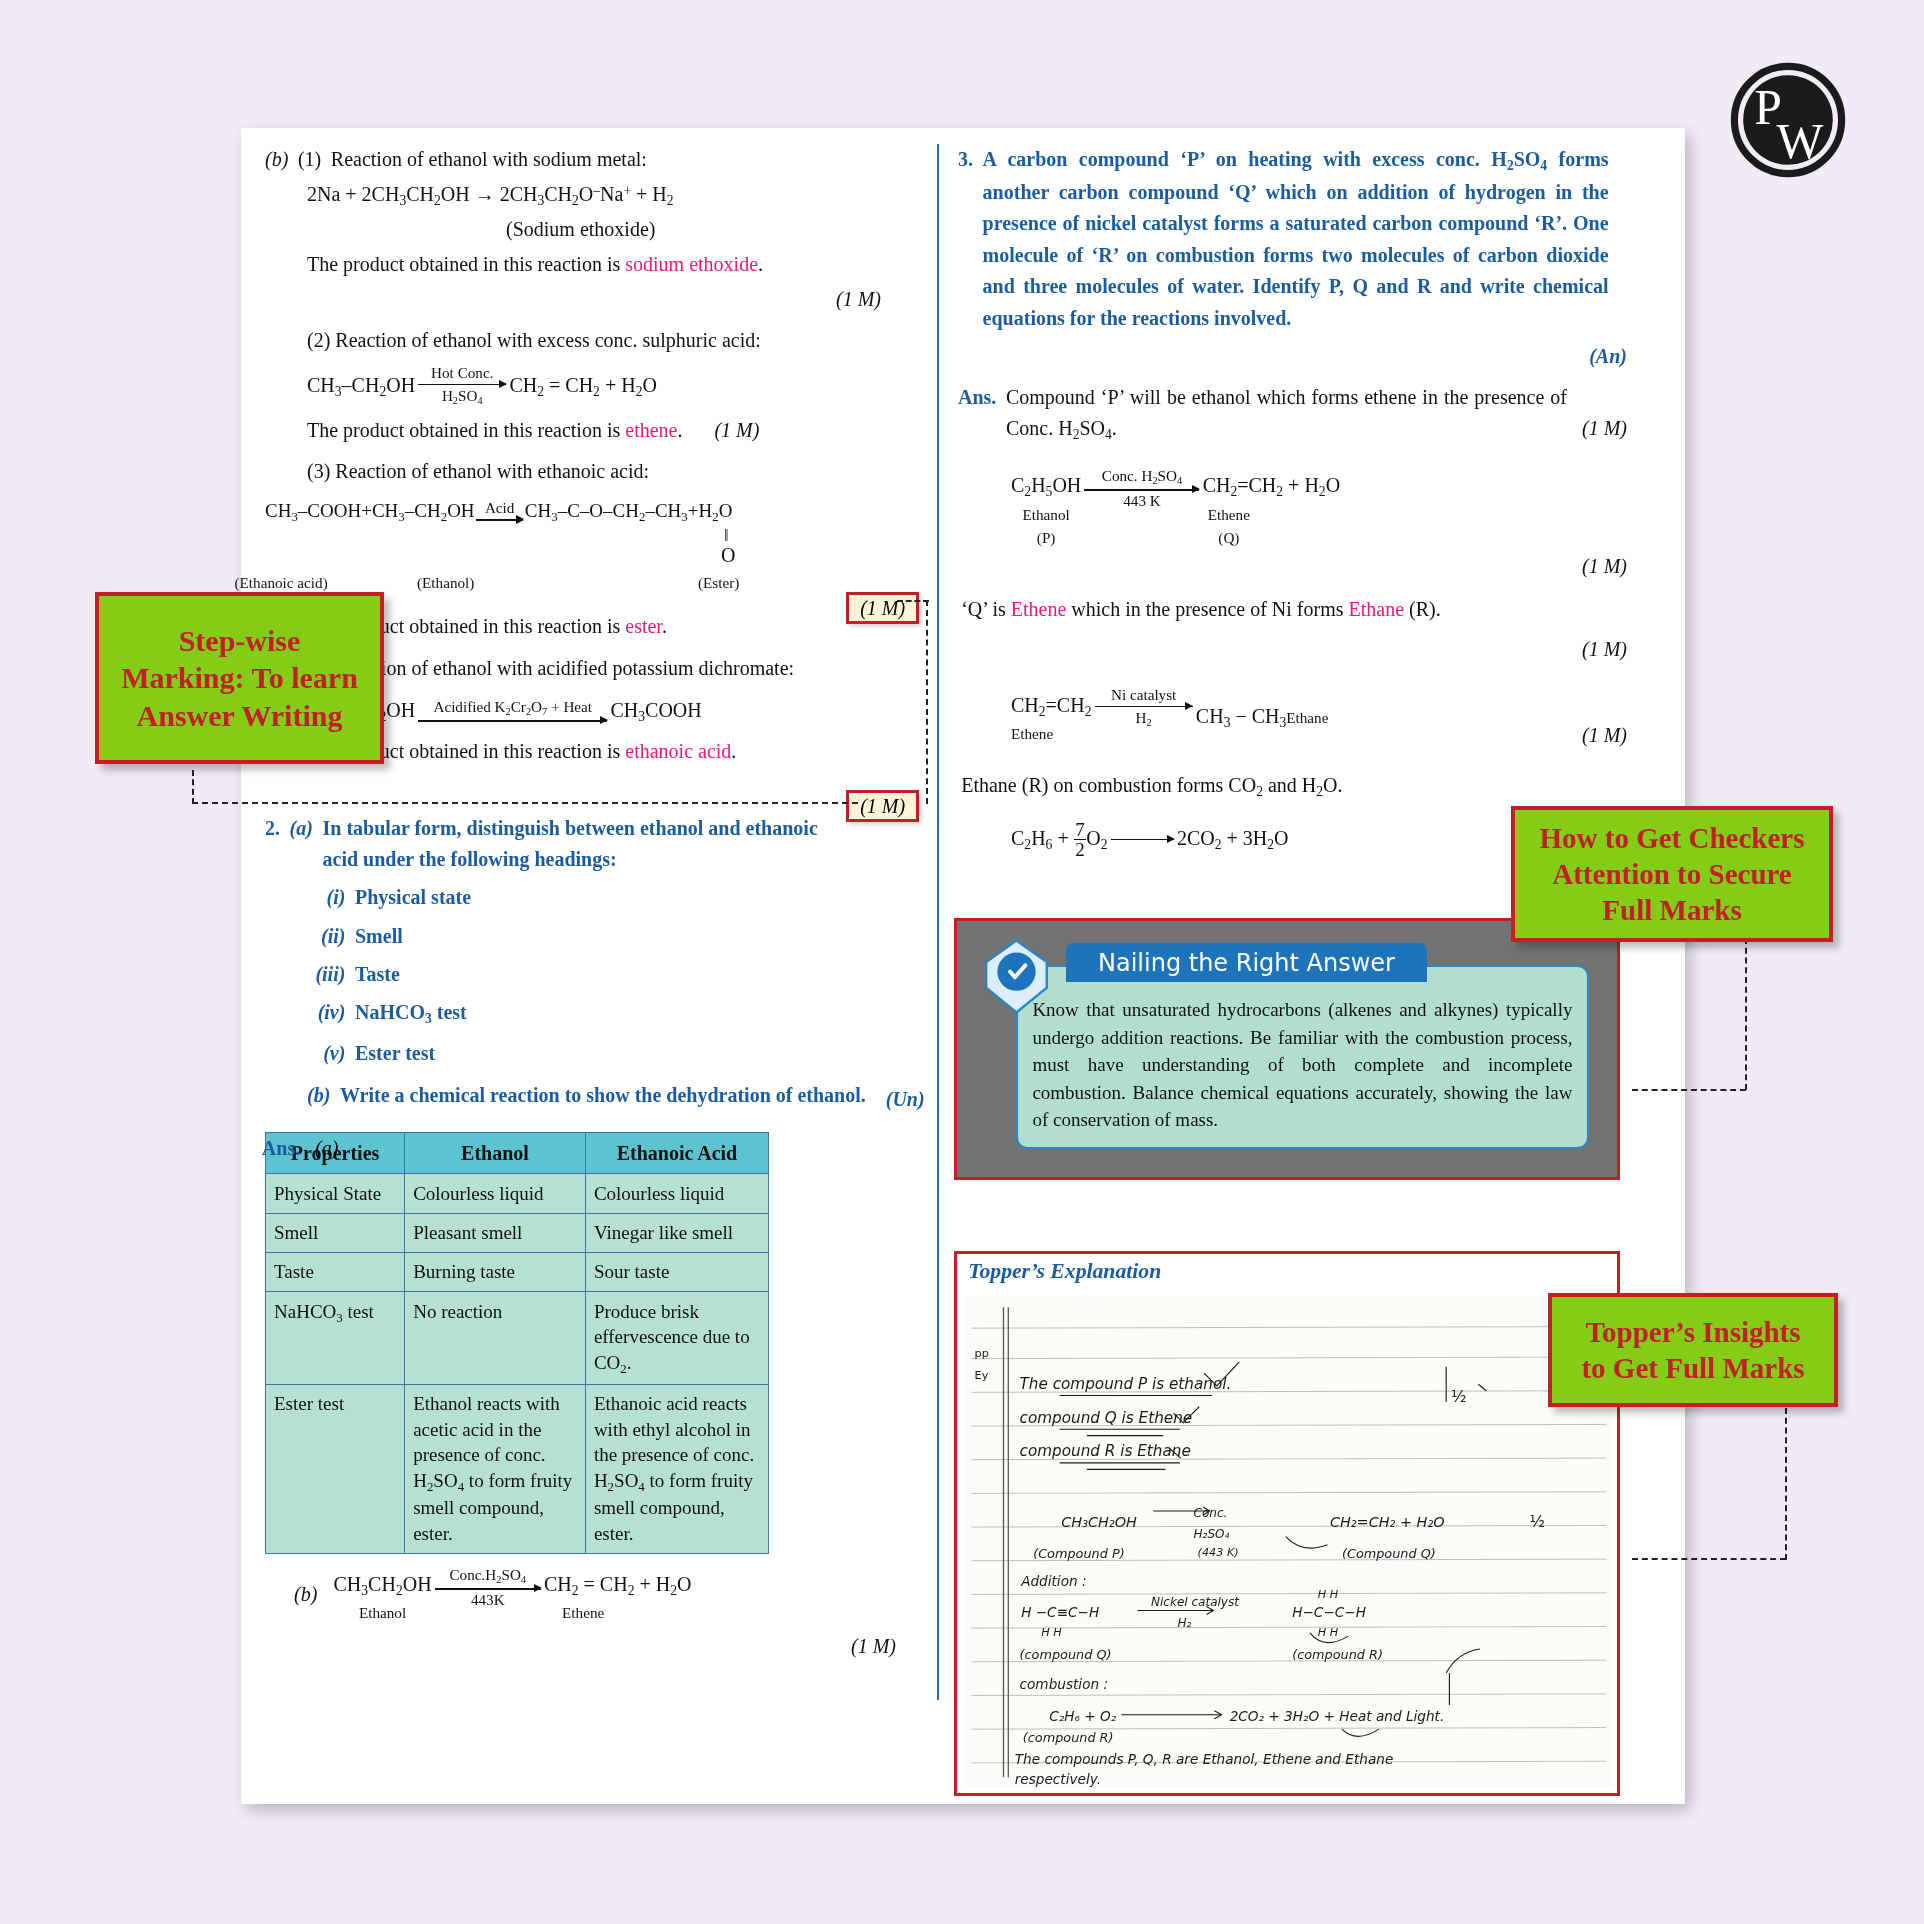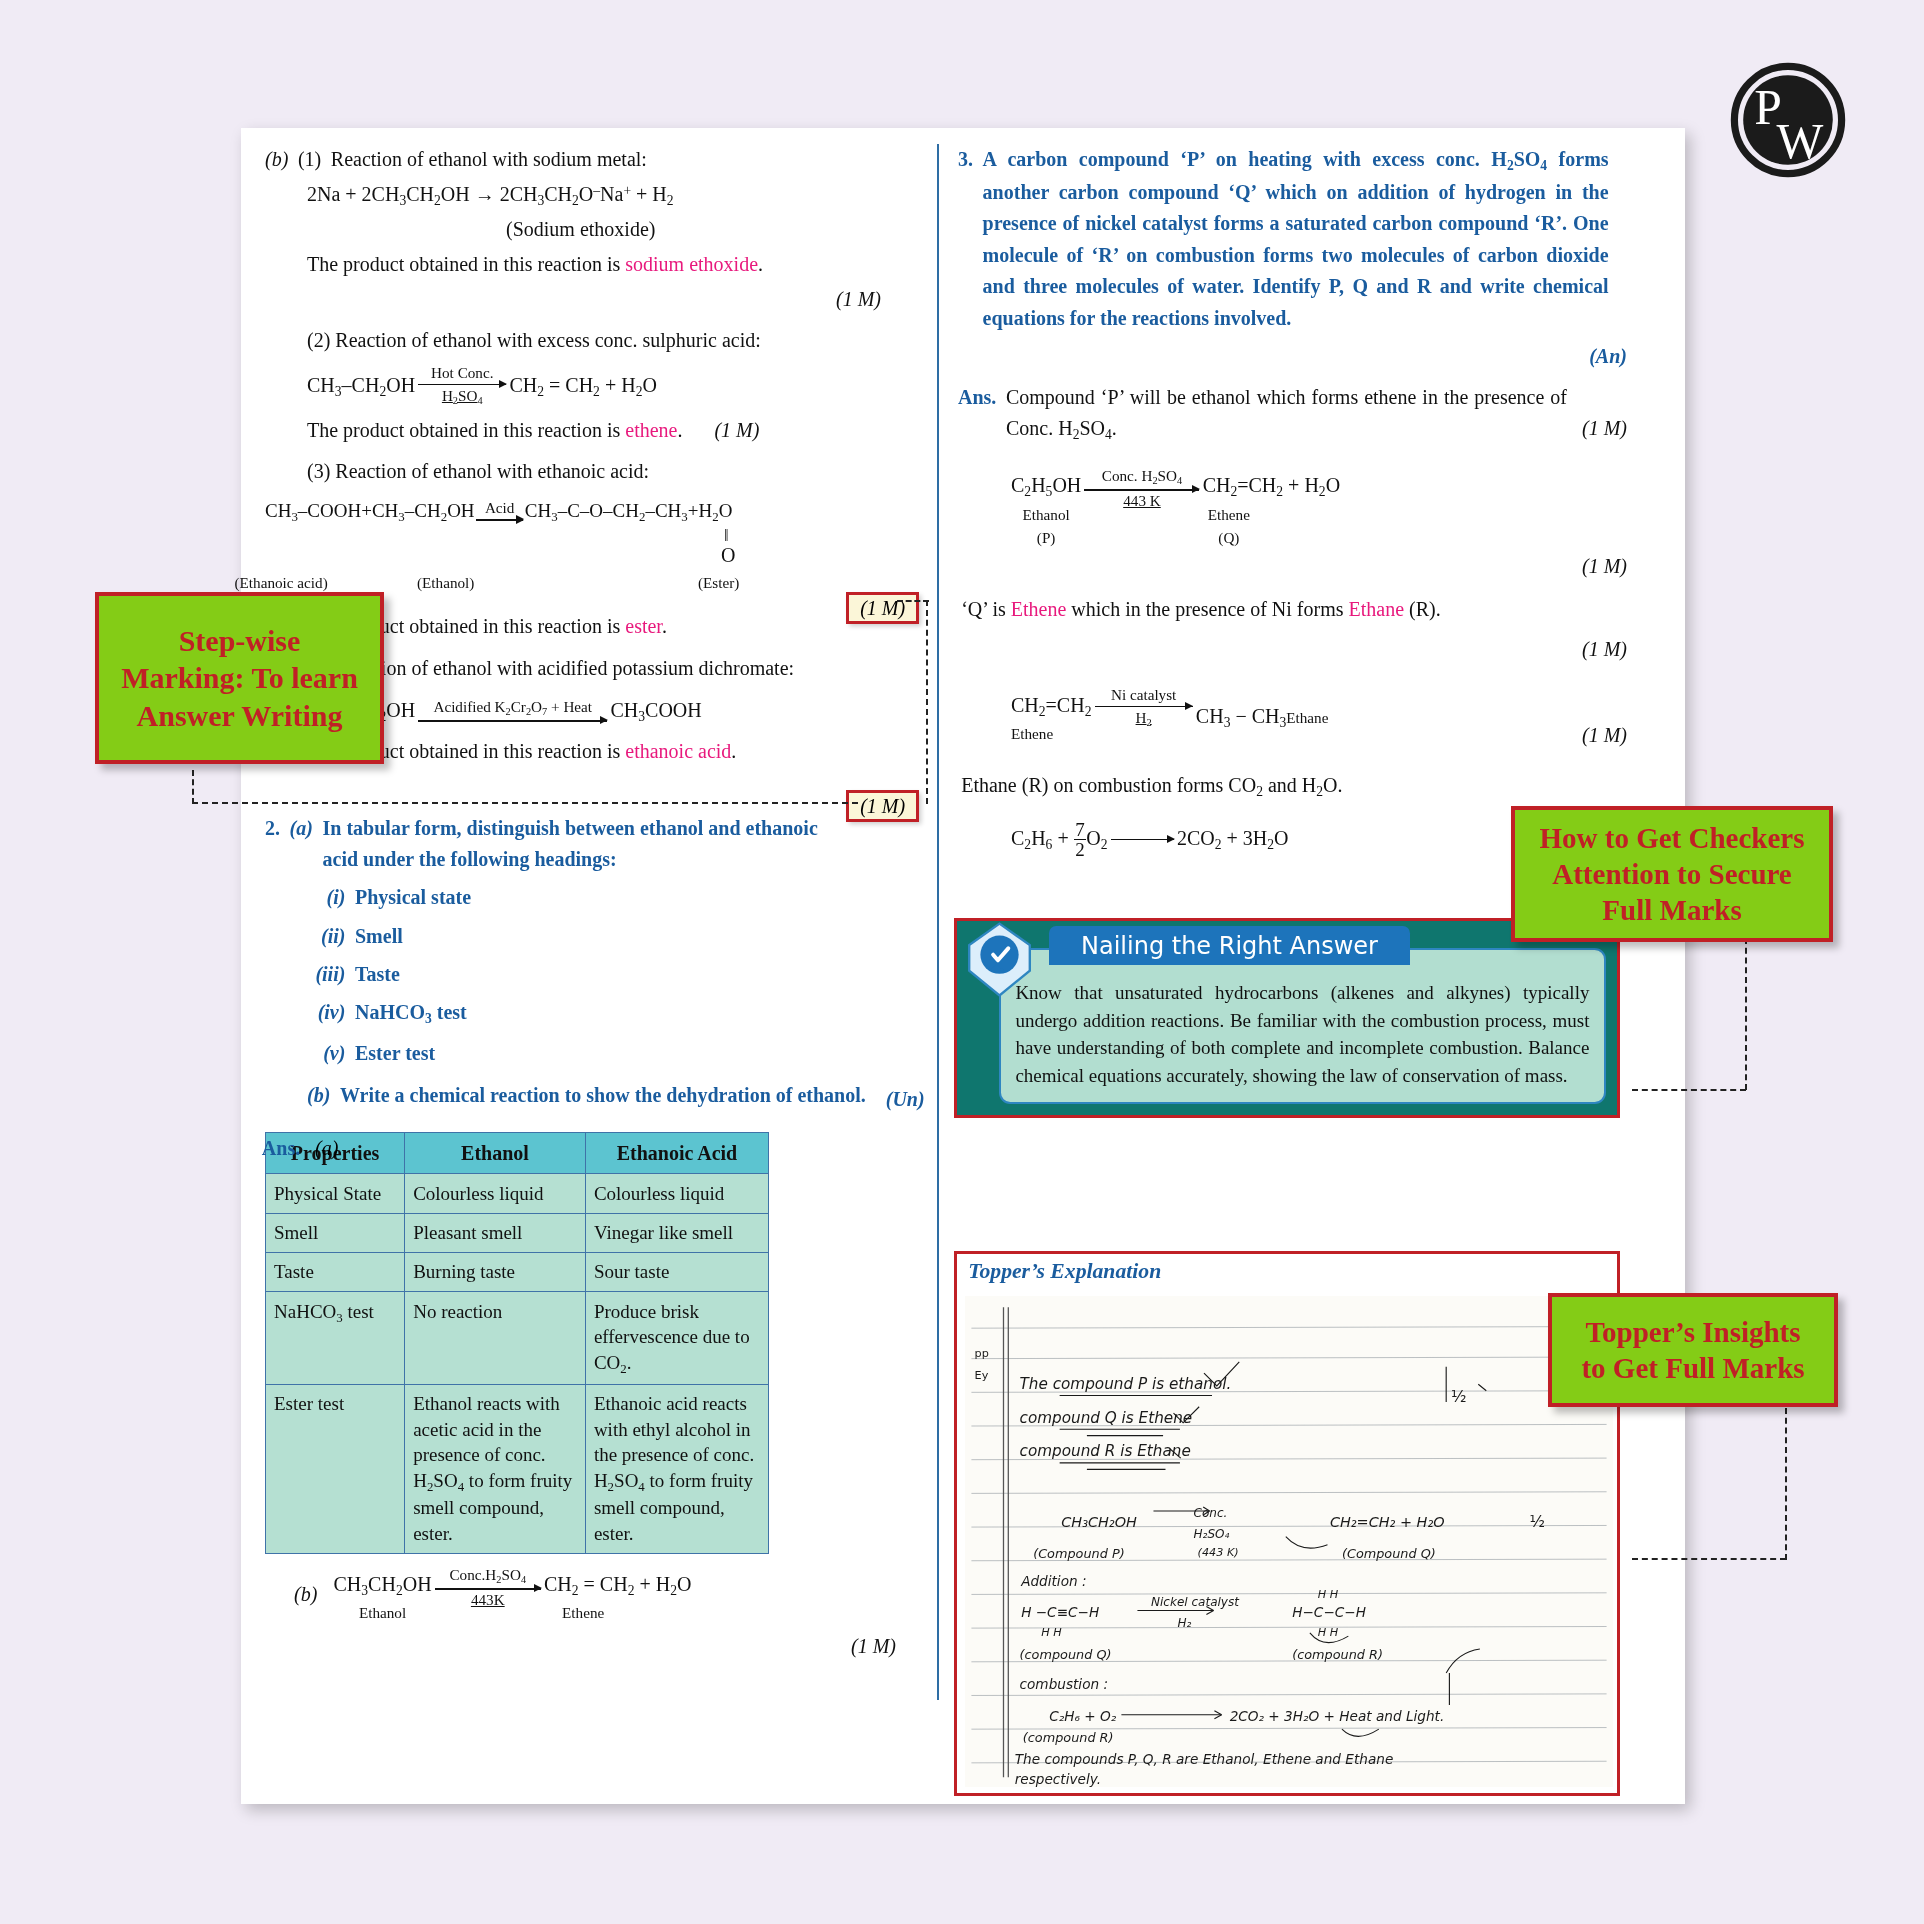--- a/index.html
+++ b/index.html
@@ -37,21 +37,21 @@
   sup { font-size:0.68em; vertical-align:0.45em; }
 
   .indent1 { padding-left:42px; }
   .hang { display:flex; }
   .hang .lbl { flex:0 0 auto; padding-right:9.6px; }
 
   
   .rxn { display:inline-flex; align-items:center; vertical-align:middle; }
   .arrow { display:inline-flex; flex-direction:column; align-items:center; margin:0 3.2px; position:relative; }
   .arrow .above { font-size:15.2px; line-height:1.05; white-space:nowrap; }
-  .arrow .below { font-size:15.2px; line-height:1.05; white-space:nowrap;text-decoration:underline; }
+  .arrow .below { font-size:15.2px; line-height:1.05; white-space:nowrap; }
   .arrow .bar {
     position:relative; height:1.6px; background:#111; margin:2.4px 0;
   }
   .arrow .bar:after{
     content:""; position:absolute; right:-0.8px; top:-4px;
     border-left:8.8px solid #111; border-top:4.8px solid transparent; border-bottom:4.8px solid transparent;
   }
   .sub-cap { font-size:15.2px; }
 
   
@@ -82,21 +82,21 @@
     font-size:19px; color:#111; vertical-align:top; line-height:1.35;
   }
   table.props th { background:#5cc4d0; text-align:center; font-weight:bold; font-size:20px; }
   table.props td { background:#b5e0d2; }
   table.props td.c0 { width:144px; }
   table.props td.c1 { width:192px; }
   table.props td.c2 { width:192px; }
 
   
   .nail-wrap { position:absolute; left:954px; top:918px; width:666px; }
-  .nail-outer { border:3.2px solid #c02026; background:#0f766e; padding:0; }
+  .nail-outer { border:3.2px solid #c02026; background:#737373; padding:17px; }
   .nail-inner { background:#b2ded0; border:2.4px solid #2e86c1; border-radius:11.2px; margin:27px 11.2px 11.2px 42px; padding:8px 14.4px 13px 14.4px; position:relative; }
   .nail-title {
     position:absolute; left:48px; top:-24px; background:#1d74bb; color:#fff;
     font-family:"DejaVu Sans", sans-serif; font-size:24px;
     padding:5.6px 32px; border-radius:7.2px 7.2px 0 0; white-space:nowrap;
   }
   .nail-body { font-size:19px; line-height:1.45; text-align:justify; color:#111; margin-top:21px; }
   .nail-icon { position:absolute; left:-35px; top:-29px; width:67px; height:77px; }
 
   

